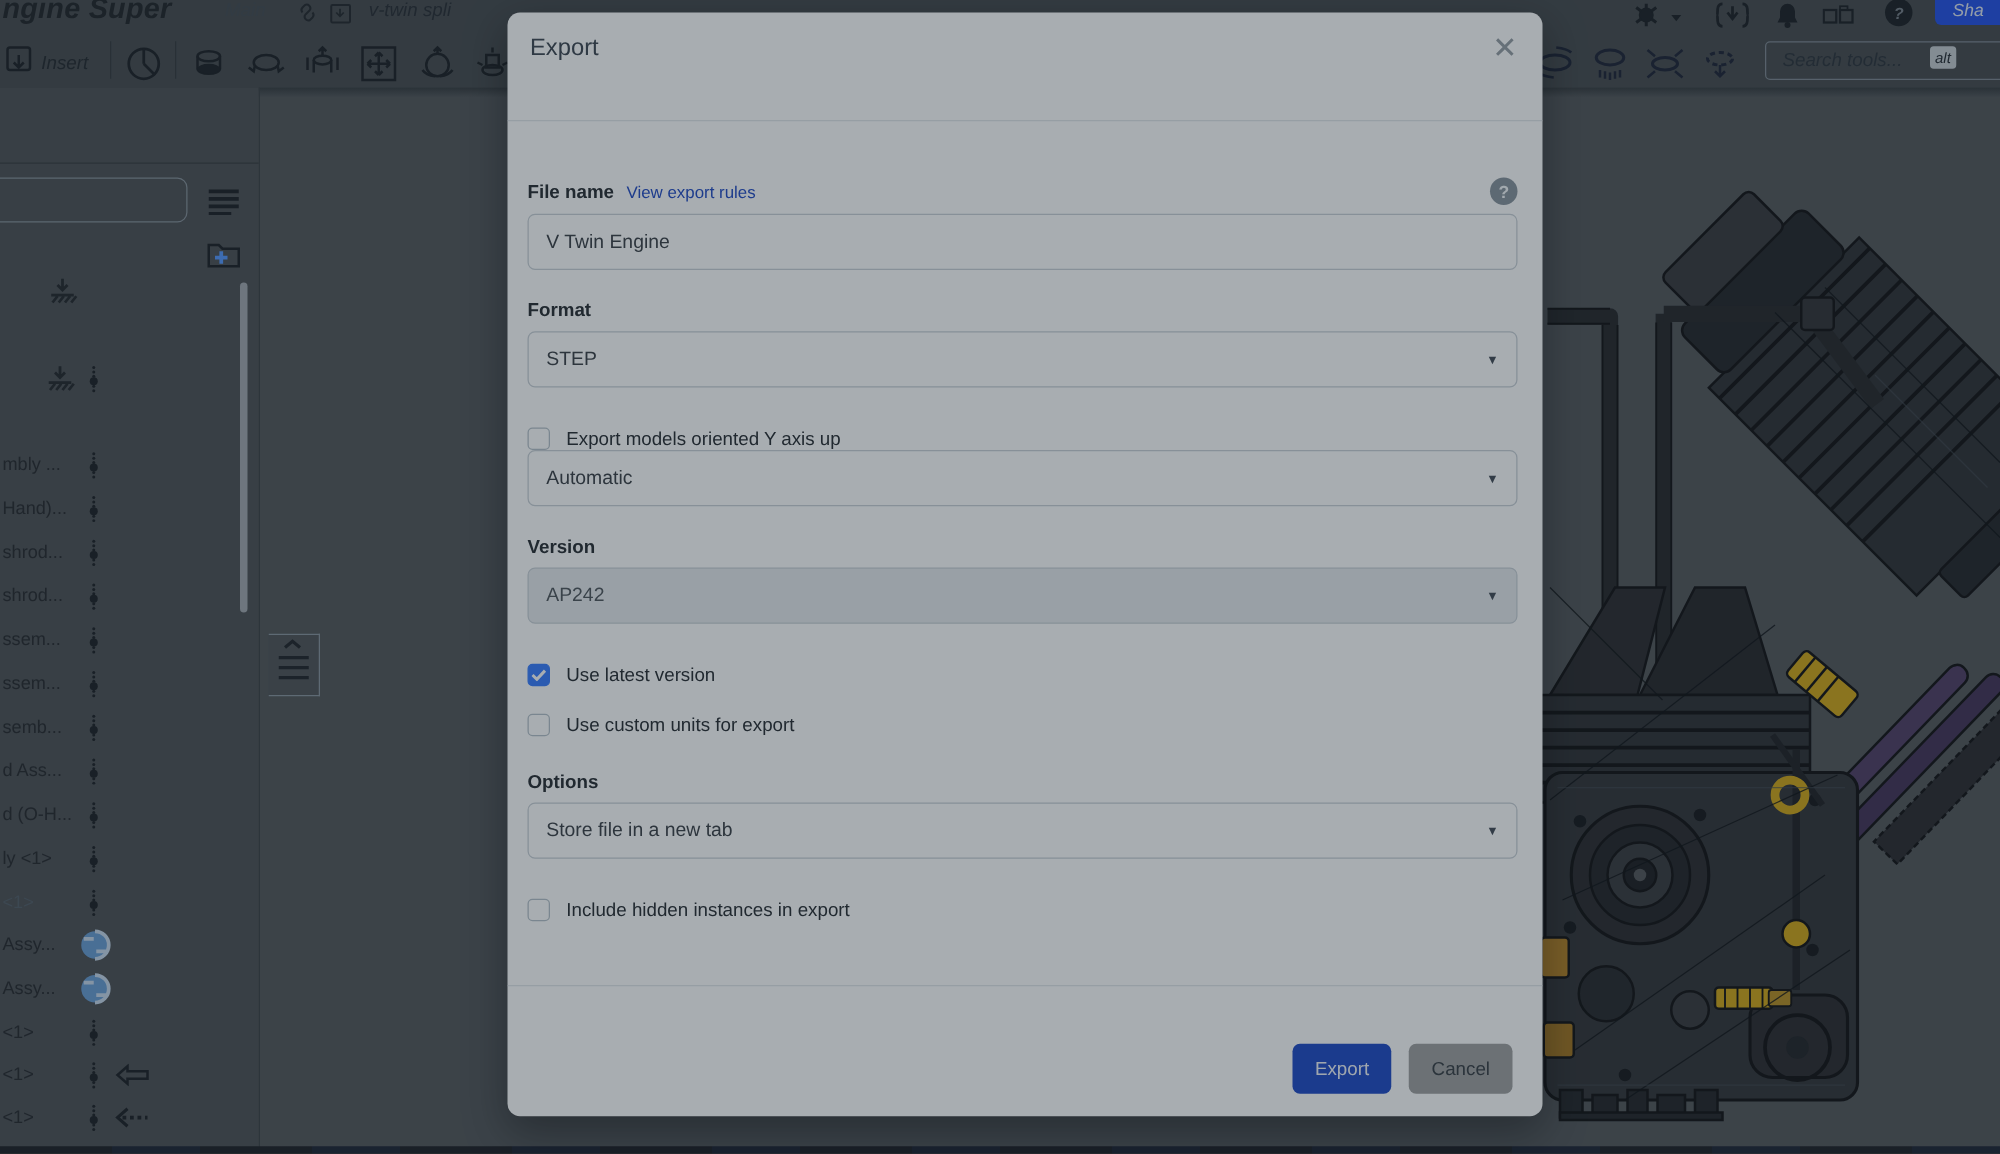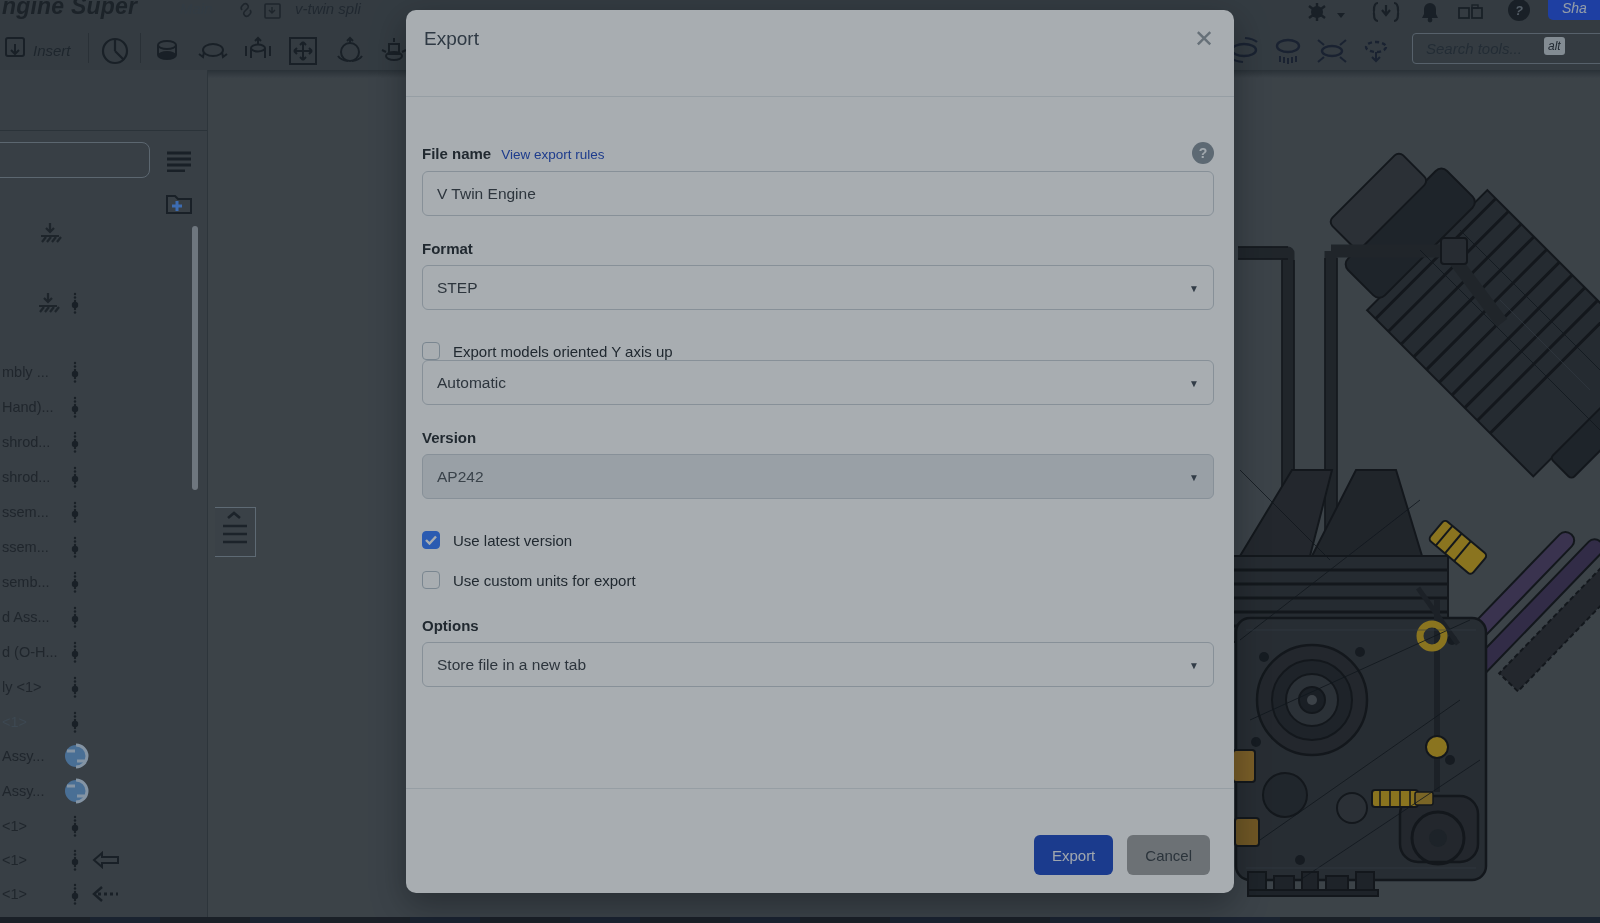--- a/index.html
+++ b/index.html
@@ -629,20 +629,26 @@
         </span>
         <span class="cb-label">Use custom units for export</span>
       </div>
 
       <div class="sec-label lbl-gap2">Options</div>
       <div class="field select">
         <span>Store file in a new tab</span>
         <span class="caret">▼</span>
       </div>
 
+      <div class="cb-row">
+        <span class="cb">
+          
+        </span>
+        <span class="cb-label">Include hidden instances in export</span>
+      </div>
     </div>
 
     <div class="dlg-divider"></div>
     <div class="dlg-footer">
       <button class="btn btn-primary">Export</button>
       <button class="btn btn-secondary">Cancel</button>
     </div>
   </div>
 
   <div class="dim"></div>

